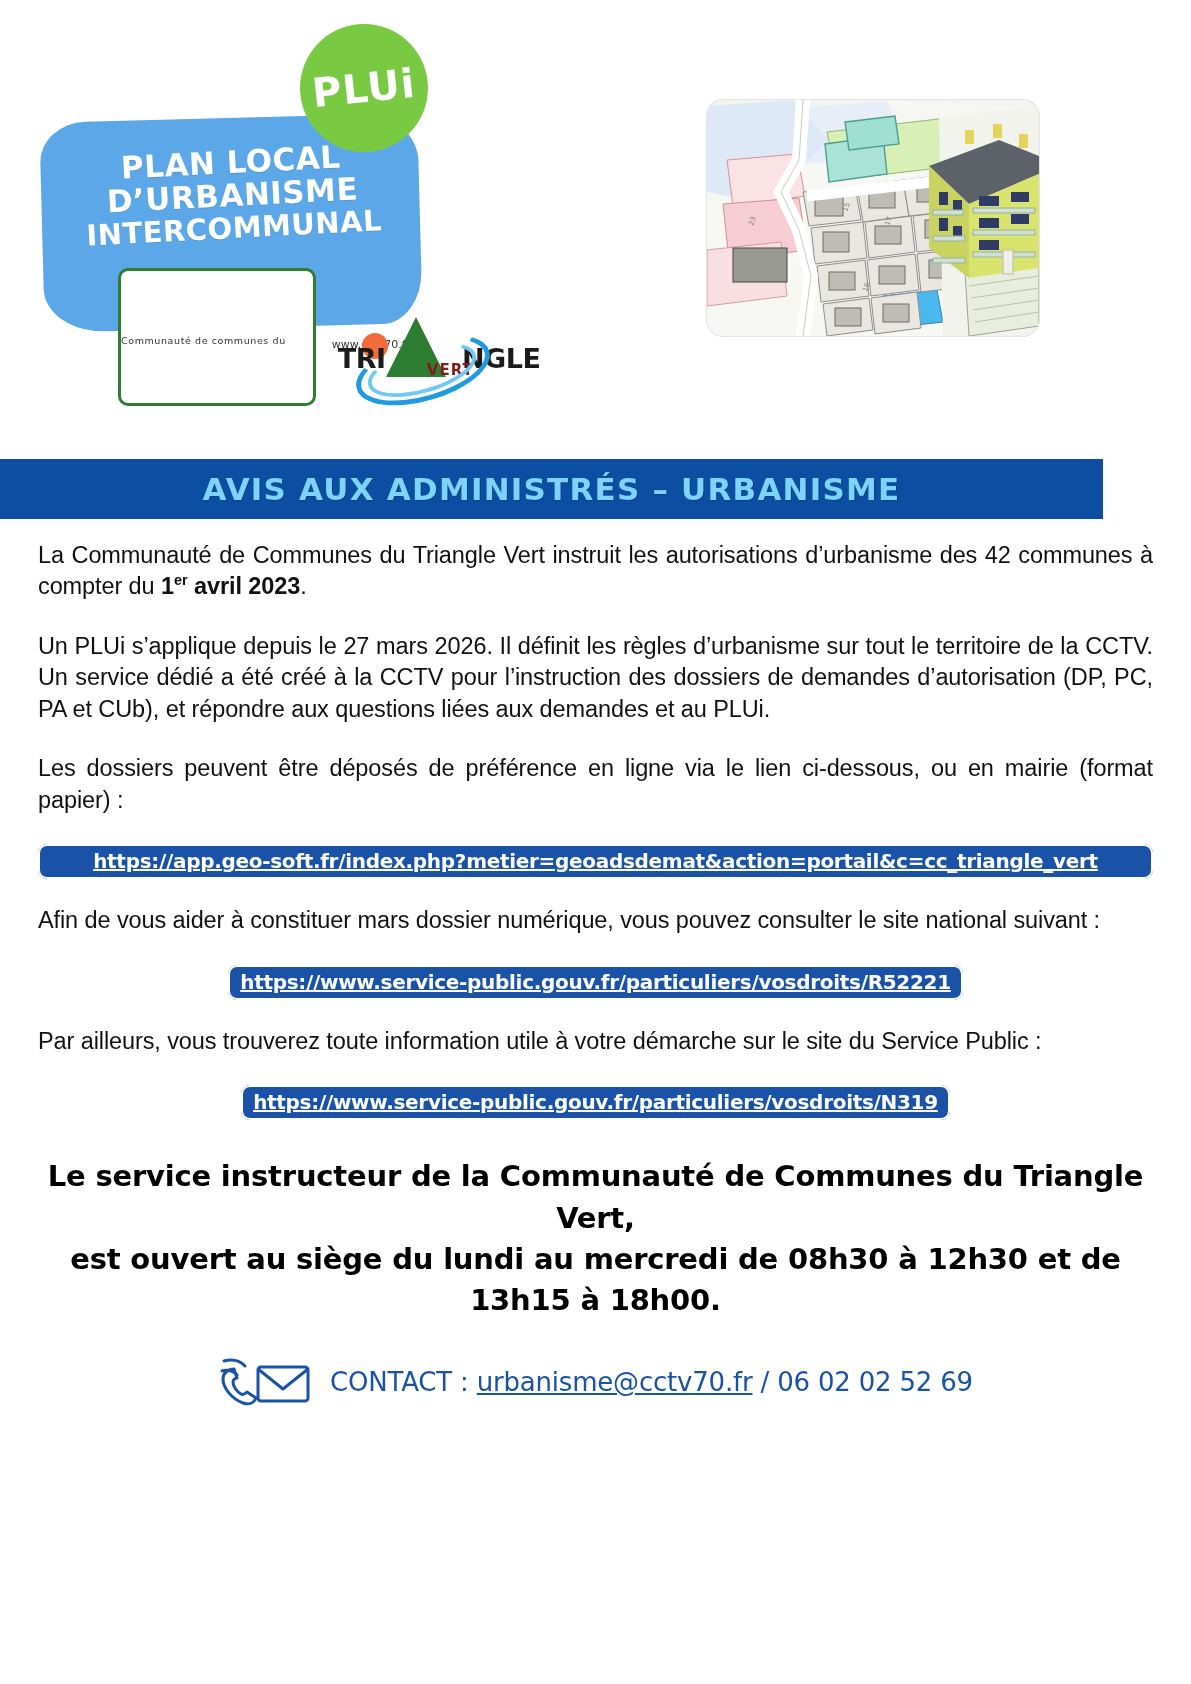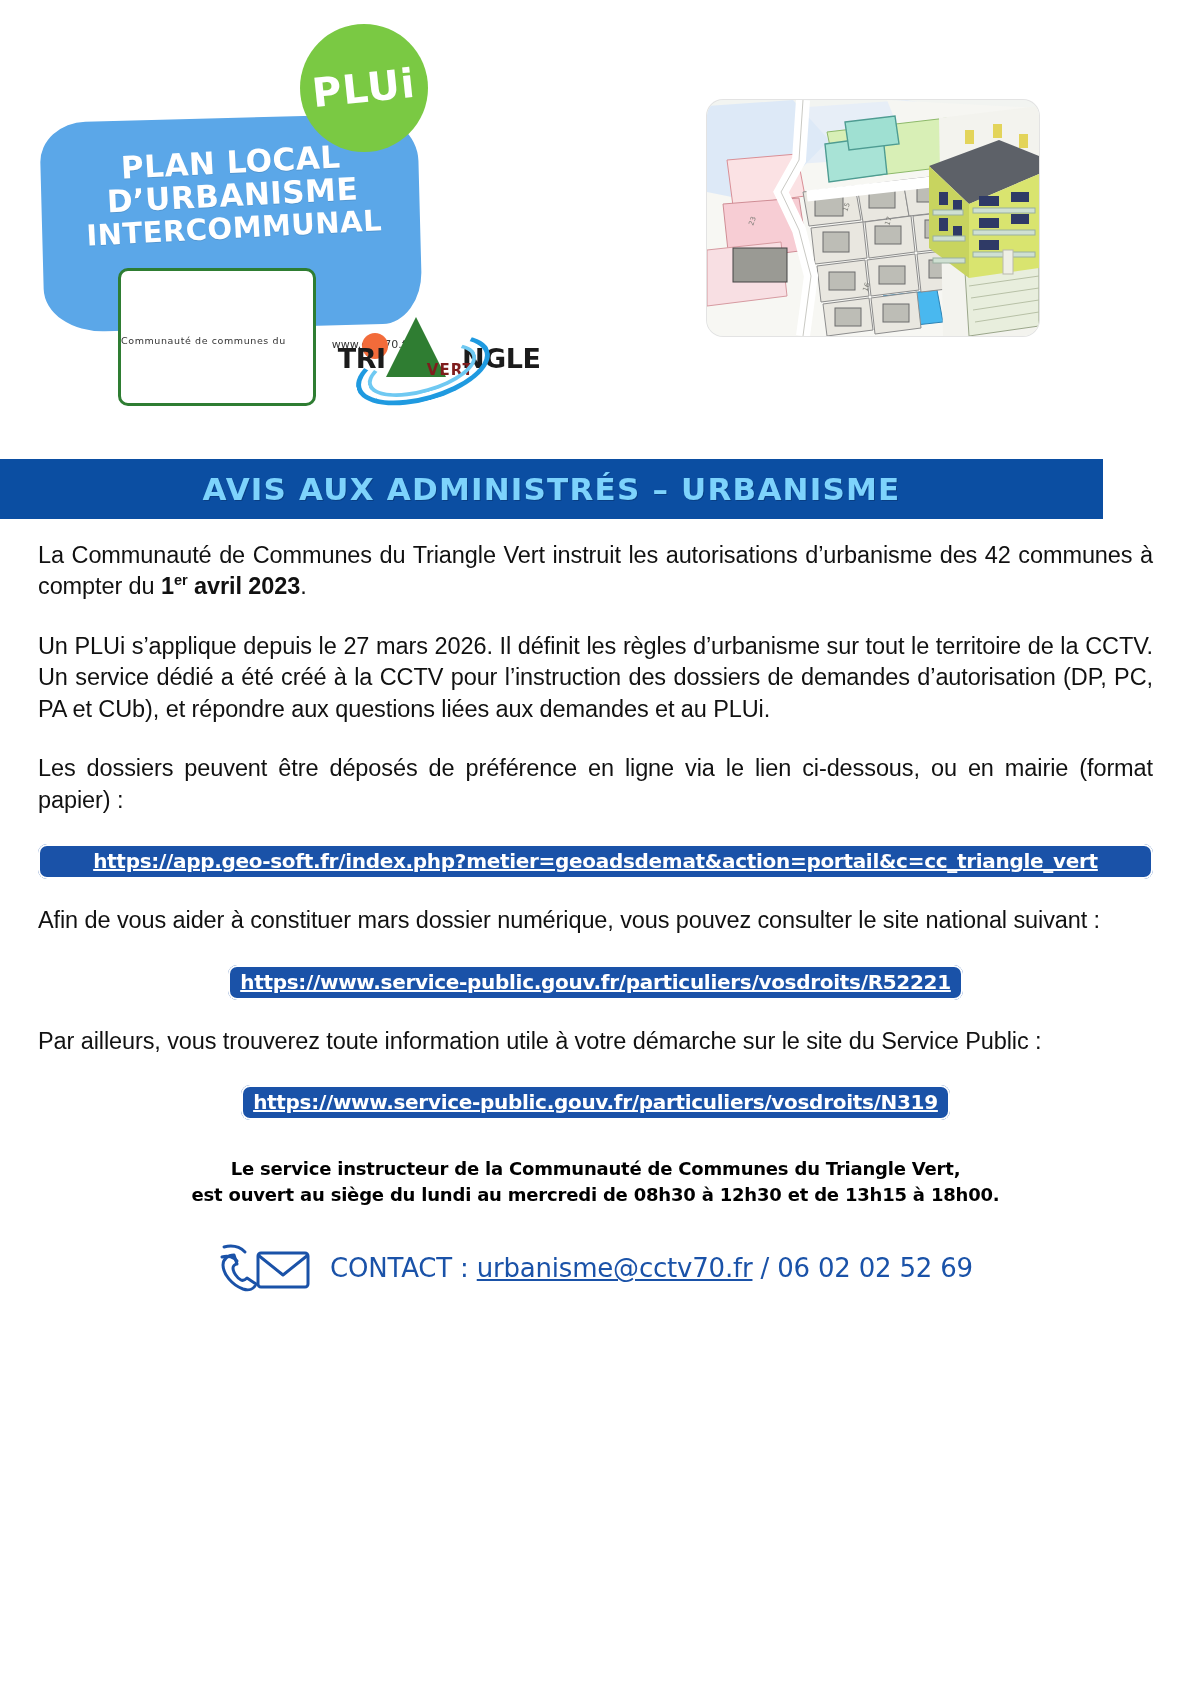--- a/index.html
+++ b/index.html
@@ -273,21 +273,21 @@
   }
   .linkrow-full { margin: 8px 0 26px 0; text-align: left; }
   .linkrow-full .linkbar { display: block; text-align: center; padding: 5px 8px 6px 8px; }
   .linkrow-center { margin: 0 0 26px 0; text-align: center; }
 
   .hours {
     margin: 36px 0 0 0;
     text-align: center;
     font-family: "DejaVu Sans", sans-serif;
     font-weight: bold;
-    font-size: 18px;
+    font-size: 29px;
     line-height: 1.42;
     color: #000;
     letter-spacing: -0.2px;
   }
 
   .contact-row {
     margin-top: 34px;
     display: flex;
     align-items: center;
     justify-content: center;

